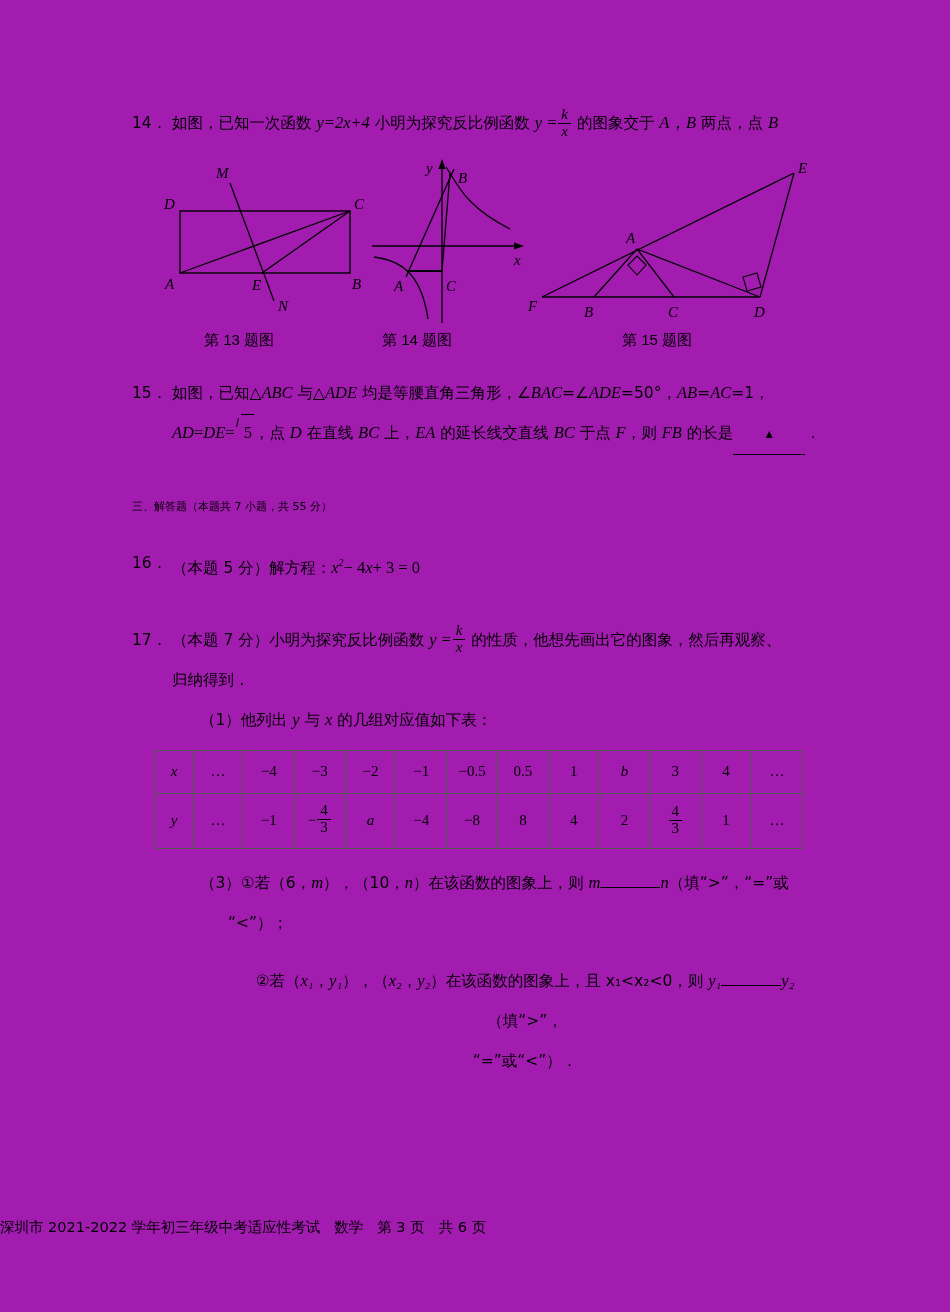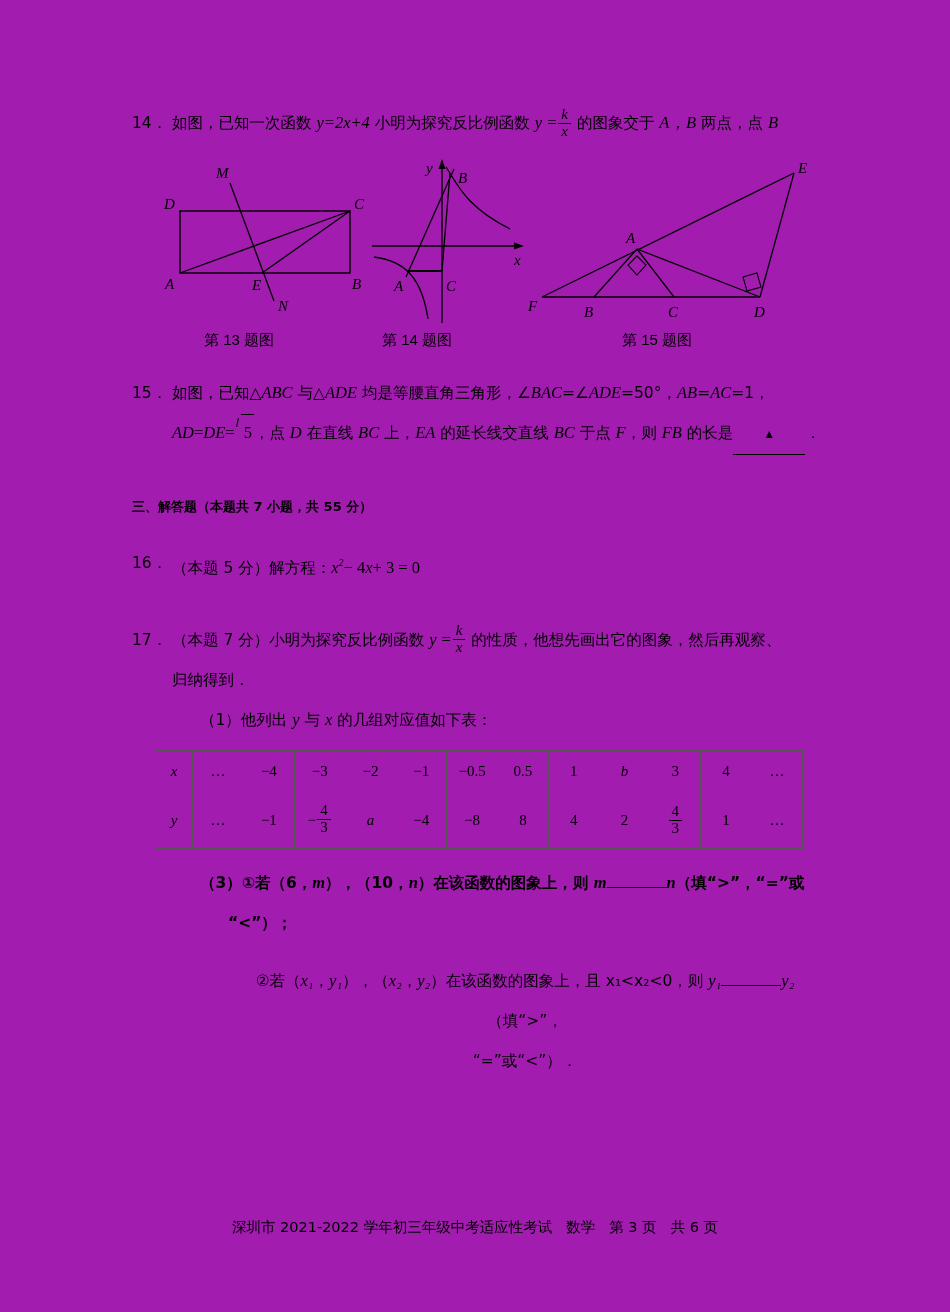--- a/index.html
+++ b/index.html
@@ -93,22 +93,22 @@
   .blank.w80 { width: 80px; }
   .blank.w72 { width: 72px; }
   .blank.w60 { width: 60px; }
   .tri { font-size: 12px; }
 
   sup.e { font-size: 10px; vertical-align: super; font-style: italic; }
 
   
   .sec-head {
     font-family: "DejaVu Sans", "Liberation Sans", sans-serif;
-    font-weight: bold;
-    font-size: 13px;
+    font-weight: normal;
+    font-size: 11px;
   }
 
   
   .figures {
     position: relative;
     height: 200px;
     width: 690px;
     margin-left: 0;
   }
   .fig { position: absolute; }
@@ -140,21 +140,20 @@
   table.vals td.numval { font-style: normal; }
   table.vals tr.row-y td { height: 52px; }
   table.vals td.c0 { width: 34px; }
   table.vals td.c1 { width: 48px; }
 
   
   .footer {
     position: absolute;
     left: 0; right: 0;
     top: 1218px;
-    text-align: center;
     font-family: "DejaVu Sans", "Liberation Sans", sans-serif;
     font-size: 14.5px;
   }
   .footer .segsp { display: inline-block; width: 14px; }
 
   svg text {
     font-family: "Liberation Serif", serif;
     font-style: italic;
     font-size: 15px;
     fill: #000;
@@ -324,21 +323,21 @@
           </td>
           <td class="numval">1</td>
           <td class="c1 numval">…</td>
         </tr>
       </tbody>
         </table>
     </div>
 
 
 
-    <div class="q" style="margin-top:14px;font-weight:bold;">
+    <div class="q" style="margin-top:14px;">
       <div class="indent3">
         <span class="cn">（3）①若（6，</span><span class="it">m</span><span class="cn">），（10，</span><span class="it">n</span><span class="cn">）在该函数的图象上，则 </span><span class="it">m</span><span class="blank w60"></span><span class="it">n</span><span class="cn">（填“&gt;”，“=”或</span>
         <div class="cn" style="margin-left:28px;">“&lt;”）；</div>
       </div>
     </div>
 
     <div class="q" style="margin-top:18px;">
       <div class="indent4">
         <span class="cn">②若（</span><span class="it">x₁</span><span class="cn">，</span><span class="it">y₁</span><span class="cn">），（</span><span class="it">x₂</span><span class="cn">，</span><span class="it">y₂</span><span class="cn">）在该函数的图象上，且 x₁&lt;x₂&lt;0，则 </span><span class="it">y₁</span><span class="blank w60"></span><span class="it">y₂</span><span class="cn">（填“&gt;”，</span>
         <div class="cn">“=”或“&lt;”）．</div>

